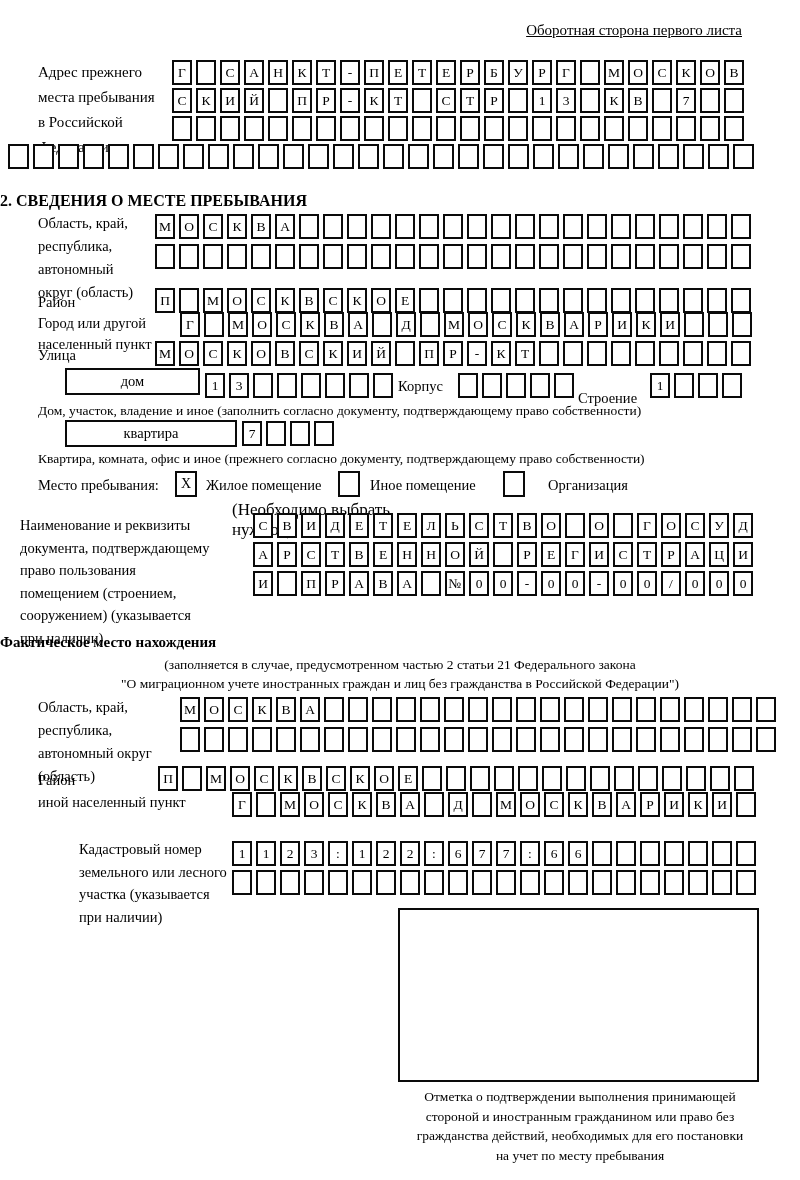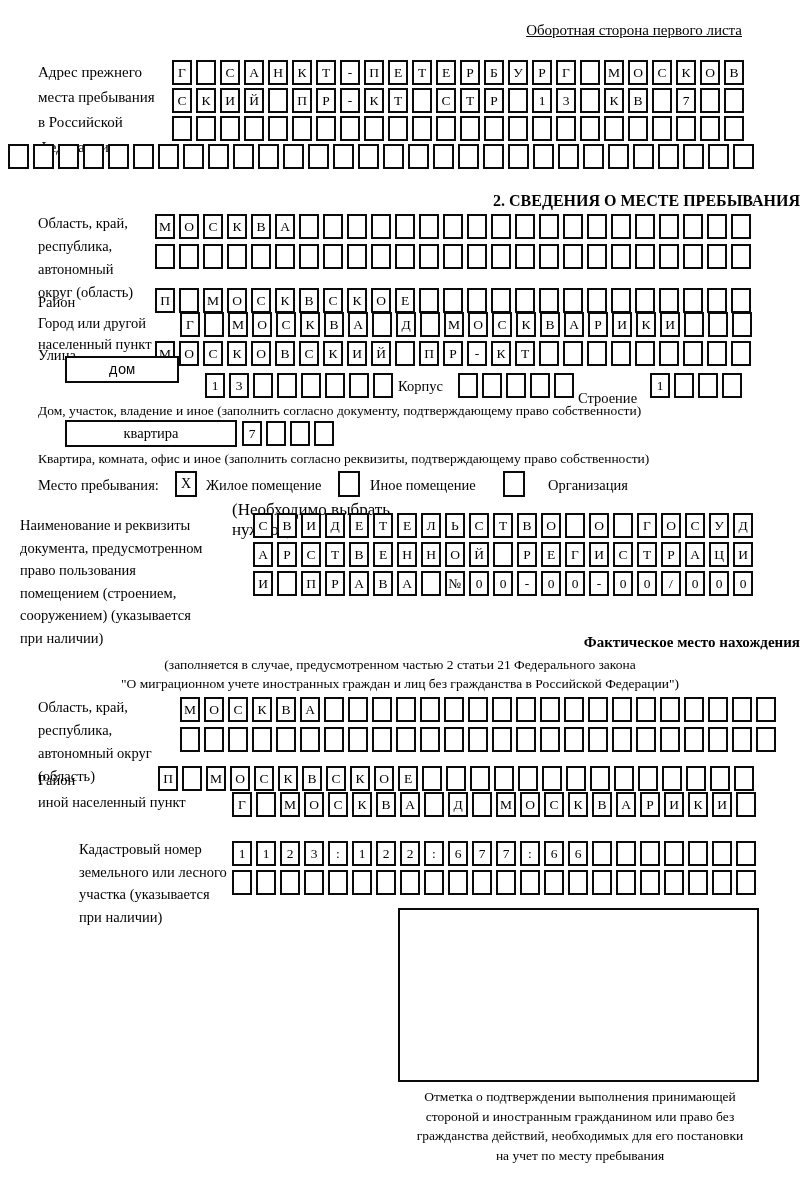--- a/index.html
+++ b/index.html
@@ -15,21 +15,21 @@
     display:inline-flex; align-items:center; justify-content:center;
     font-size:13.5px; line-height:1; flex:0 0 auto;
   }
   .wide .cell { width:21px; }
   .lbl { font-size:14.5px; line-height:23px; color:#000; }
   .lbl15 { font-size:15px; line-height:25px; }
   .lh21 { line-height:21px; }
   .lh22 { line-height:22.5px; }
   .caption { font-size:13.5px; }
   .note-center { left:0; width:800px; text-align:center; font-size:13px; }
-  .title-bold { left:0; width:800px; text-align:right; font-weight:bold; }
+  .title-bold { left:0; width:800px; text-align:left; font-weight:bold; }
   .fieldbox {
     border:2px solid #0a0a0a; height:27px; display:flex; align-items:center;
     justify-content:center; font-size:14.5px; background:#fff;
   }
   .checkbox {
     width:22px; height:26px; border:2px solid #0a0a0a; display:inline-flex;
     align-items:center; justify-content:center; font-size:14px; background:#fff;
   }
   .stamp-box { border:2px solid #0a0a0a; background:#fff; }
 </style>
@@ -302,21 +302,21 @@
       <span class="cell"></span>
       <span class="cell"></span>
       <span class="cell"></span>
       <span class="cell"></span>
       <span class="cell"></span>
       <span class="cell"></span>
       <span class="cell"></span>
       <span class="cell"></span>
     </div>
 
-  <div class="abs fieldbox" style="left:65px; top:356px; width:114px;font-family:Liberation Mono, monospace;">дом</div>
+  <div class="abs fieldbox" style="left:65px; top:368px; width:135px;">дом</div>
   <div class="cellrow" style="left:205px; top:373px;">
       <span class="cell">1</span>
       <span class="cell">3</span>
       <span class="cell"></span>
       <span class="cell"></span>
       <span class="cell"></span>
       <span class="cell"></span>
       <span class="cell"></span>
       <span class="cell"></span>
     </div>
@@ -337,34 +337,34 @@
     </div>
   <div class="abs fieldbox" style="left:65px; top:420px; width:172px;">квартира</div>
 
   <div class="abs caption" style="left:38px; top:403px;">Дом, участок, владение и иное (заполнить согласно документу, подтверждающему право собственности)</div>
   <div class="cellrow" style="left:242px; top:421px;">
       <span class="cell">7</span>
       <span class="cell"></span>
       <span class="cell"></span>
       <span class="cell"></span>
     </div>
-  <div class="abs caption" style="left:38px; top:451px;">Квартира, комната, офис и иное (заполнить согласно реквизиты, подтверждающему право собственности)</div>
+  <div class="abs caption" style="left:38px; top:451px;">Квартира, комната, офис и иное (прежнего согласно документу, подтверждающему право собственности)</div>
 
   <div class="abs lbl" style="left:38px; top:474px;">Место пребывания:</div>
   <div class="abs checkbox" style="left:175px; top:471px;">X</div>
   <div class="abs lbl" style="left:206px; top:474px;">Жилое помещение</div>
   <div class="abs checkbox" style="left:338px; top:471px;"></div>
   <div class="abs lbl" style="left:370px; top:474px;">Иное помещение</div>
   <div class="abs checkbox" style="left:503px; top:471px;"></div>
   <div class="abs lbl" style="left:548px; top:474px;">Организация</div>
   <div class="abs" style="left:232px; top:500px; width:200px; text-align:left; font-size:17px;">(Необходимо выбрать нужное)</div>
 
   <div class="abs lbl lh22" style="left:20px; top:514px; width:215px;">
     <div>Наименование и реквизиты</div>
-    <div>документа, предусмотренном</div>
+    <div>документа, подтверждающему</div>
     <div>право пользования</div>
     <div>помещением (строением,</div>
     <div>сооружением) (указывается</div>
     <div>при наличии)</div>
   </div>
   <div class="cellrow" style="left:253px; top:513px;">
       <span class="cell">С</span>
       <span class="cell">В</span>
       <span class="cell">И</span>
       <span class="cell">Д</span>

